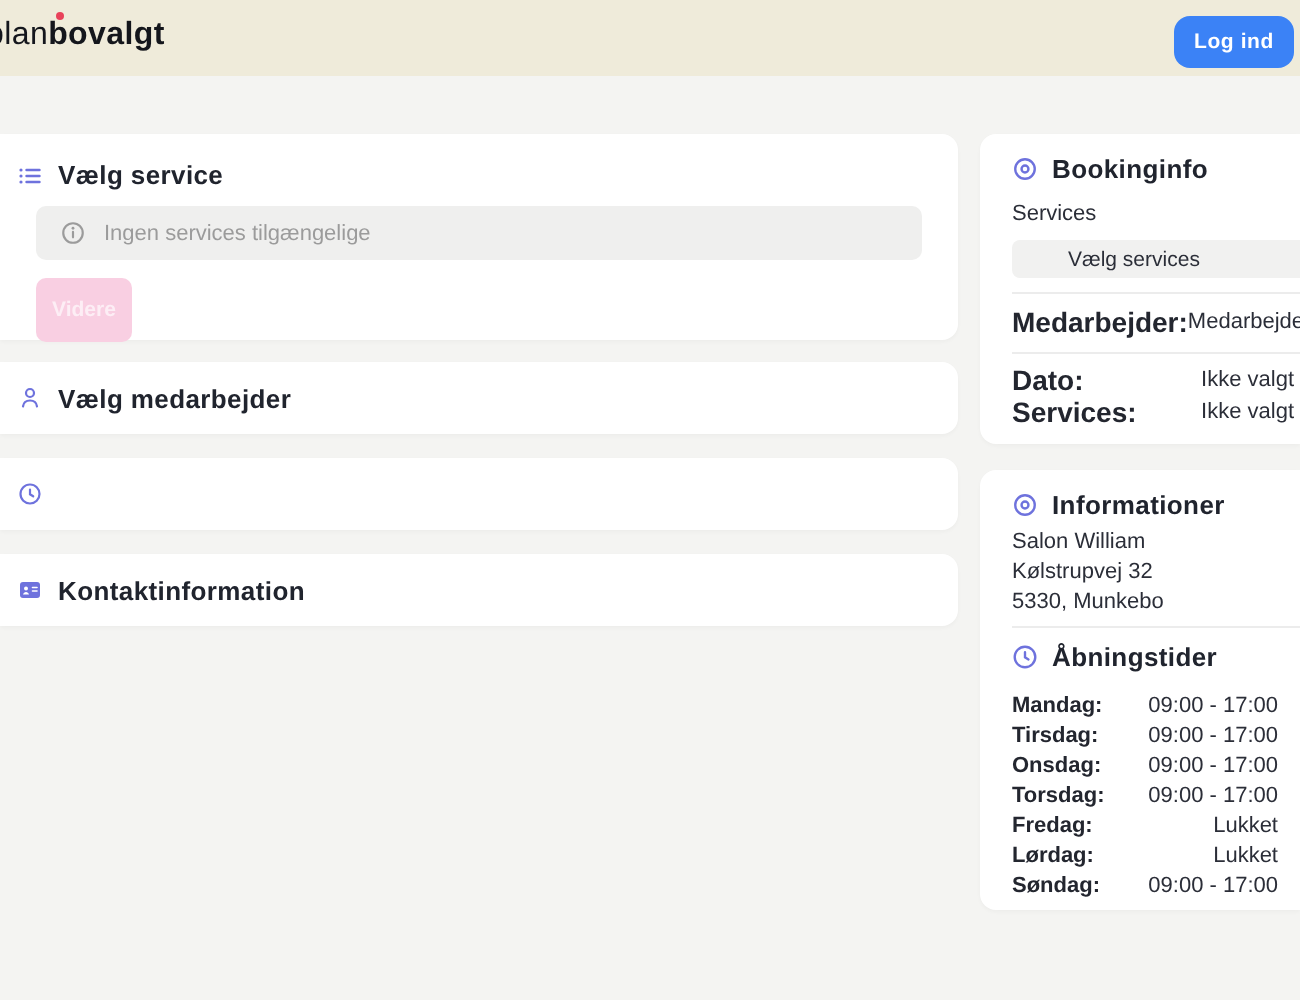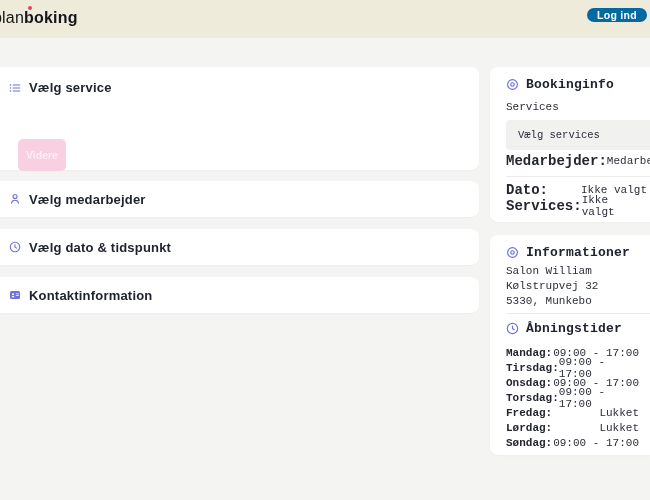--- a/index.html
+++ b/index.html
@@ -7,26 +7,26 @@
   body { font-family:"Liberation Sans", sans-serif; background:#f4f4f2; }
   .viewport { position:relative; width:650px; height:500px; overflow:hidden; background:#f4f4f2; }
 
   
   .header { position:absolute; left:0; top:0; width:650px; height:38px; background:#efebda; }
   .logo { position:absolute; left:-7px; top:9px; font-size:16px; color:#14161c; letter-spacing:.2px; white-space:nowrap; }
   .logo .lt { font-weight:400; }
   .logo .bd { font-weight:800; }
   .logo .oo { position:relative; font-weight:800; }
   .logo .oo::after { content:""; position:absolute; left:4px; top:-3px; width:4px; height:4px; border-radius:50%; background:#e8425a; }
-  .login-btn { position:absolute; right:3px; top:8px; height:14px; padding:0 10px; background:#0369a1; border:none; border-radius:8px; color:#ffffff; font-size:10.5px; font-weight:700; font-family:inherit; letter-spacing:.3px; cursor:pointer; }
+  .login-btn { position:absolute; right:3px; top:8px; height:26px; padding:0 10px; background:#3b82f6; border:none; border-radius:8px; color:#ffffff; font-size:10.5px; font-weight:700; font-family:inherit; letter-spacing:.3px; cursor:pointer; }
 
   
   .card { position:absolute; background:#ffffff; }
   .card.left { left:0; width:479px; border-radius:0 8px 8px 0; box-shadow:0 1px 2px rgba(0,0,0,.03); }
-  .card.right { left:490px; width:160px; border-radius:8px 0 0 8px; box-shadow:0 1px 2px rgba(0,0,0,.03);font-family:Liberation Mono, monospace; }
+  .card.right { left:490px; width:160px; border-radius:8px 0 0 8px; box-shadow:0 1px 2px rgba(0,0,0,.03); }
 
   .step-title { display:flex; align-items:center; gap:8px; padding-left:9px; }
   .step-title .ttl { font-size:13px; font-weight:700; color:#20242e; letter-spacing:.2px;text-align:center; }
   .icon { display:inline-flex; flex:0 0 auto; }
 
   
   #card-service { top:67px; height:103px; }
   #card-service .step-title { position:absolute; left:0; top:13px; }
   .empty-box { position:absolute; left:18px; top:36px; width:443px; height:27px; background:#efefee; border-radius:5px; display:flex; align-items:center; gap:9px; padding-left:12px; }
   .empty-box .msg { font-size:11px; color:#9b9b9b; }
@@ -35,56 +35,66 @@
   .step-card { height:36px; display:flex; align-items:center; }
   #card-medarbejder { top:181px; }
   #card-dato { top:229px; }
   #card-kontakt { top:277px; }
 
   
   #card-booking { top:67px; height:155px; }
   .rc-title { position:absolute; left:0; top:10px; display:flex; align-items:center; gap:7px; padding-left:16px; }
   .rc-title .ttl { font-size:13px; font-weight:700; color:#20242e; letter-spacing:.2px; }
   .svc-label { position:absolute; left:16px; top:34px; font-size:11px; color:#2b2e38; }
-  .svc-input { position:absolute; left:16px; top:53px; right:0; height:30px; background:#f1f1f0; border-radius:4px 0 0 4px; display:flex; align-items:center; padding-left:12px; font-size:10.5px; color:#2b2e38; cursor:pointer; }
+  .svc-input { position:absolute; left:16px; top:53px; right:0; height:19px; background:#f1f1f0; border-radius:4px 0 0 4px; display:flex; align-items:center; padding-left:28px; font-size:10.5px; color:#2b2e38; cursor:pointer; }
   .divider { position:absolute; left:16px; right:0; height:1px; background:#ececec; }
   .b-row { position:absolute; left:0; right:0; display:flex; justify-content:space-between; align-items:center; padding:0 3px 0 16px; height:14px; }
   .b-row .b-label { font-size:14px; font-weight:700; color:#23262f; }
   .b-row .b-value { font-size:11px; color:#2b2e38; }
 
   
   #card-info { top:235px; height:220px; }
   .addr { position:absolute; left:16px; top:29px; font-size:11px; color:#2b2e38; line-height:15.2px; }
   .hours-title { top:86px !important; }
   .h-row { position:absolute; left:0; right:0; display:flex; justify-content:space-between; align-items:center; padding:0 11px 0 16px; height:15px; }
   .h-row .h-day { font-size:11px; font-weight:700; color:#23262f; }
   .h-row .h-val { font-size:11px; color:#2b2e38; }
 </style>
 </head>
 <body>
 
 <div class="viewport">
 
   <div class="header">
-    <div class="logo"><span class="lt">plan</span><span class="bd oo">bo</span><span class="bd">king</span></div>
+    <div class="logo"><span class="lt">plan</span><span class="bd oo">bo</span><span class="bd">valgt</span></div>
     <button class="login-btn">Log ind</button>
   </div>
 
   <div class="card left" id="card-service">
     <div class="step-title">
       <span class="icon">
         <svg width="12" height="12" viewBox="0 0 24 24">
             <path d="M8.5 6h13M8.5 12h13M8.5 18h13" stroke="#6e72dd" stroke-width="2.4" stroke-linecap="round" fill="none"></path>
             <circle cx="3" cy="6" r="1.6" fill="#6e72dd"></circle>
             <circle cx="3" cy="12" r="1.6" fill="#6e72dd"></circle>
             <circle cx="3" cy="18" r="1.6" fill="#6e72dd"></circle>
           </svg>
       </span>
       <span class="ttl">Vælg service</span>
     </div>
+    <div class="empty-box">
+      <span class="icon">
+        <svg width="13" height="13" viewBox="0 0 24 24">
+            <circle cx="12" cy="12" r="9" stroke="#9b9b9b" stroke-width="2" fill="none"></circle>
+            <path d="M12 11v5" stroke="#9b9b9b" stroke-width="2" stroke-linecap="round"></path>
+            <circle cx="12" cy="7.6" r="1.3" fill="#9b9b9b"></circle>
+          </svg>
+      </span>
+      <span class="msg">Ingen services tilgængelige</span>
+    </div>
     <button class="videre-btn">Videre</button>
   </div>
 
   <div class="card left step-card" id="card-medarbejder">
     <div class="step-title">
       <span class="icon">
         <svg width="12" height="12" viewBox="0 0 24 24">
             <circle cx="12" cy="7" r="4" stroke="#6e72dd" stroke-width="2.2" fill="none"></circle>
             <path d="M5 20.5c.5-4 3.4-6 7-6s6.5 2 7 6" stroke="#6e72dd" stroke-width="2.2" stroke-linecap="round" fill="none"></path>
           </svg>
@@ -94,21 +104,20 @@
   </div>
 
   <div class="card left step-card" id="card-dato">
     <div class="step-title">
       <span class="icon">
         <svg width="12" height="12" viewBox="0 0 24 24">
             <circle cx="12" cy="12" r="9.5" stroke="#6e72dd" stroke-width="2.2" fill="none"></circle>
             <path d="M12 7.5v4.8l3.2 2" stroke="#6e72dd" stroke-width="2.2" stroke-linecap="round" fill="none"></path>
           </svg>
       </span>
-      <span class="ttl">Vælg dato &amp; tidspunkt</span>
     </div>
   </div>
 
   <div class="card left step-card" id="card-kontakt">
     <div class="step-title">
       <span class="icon">
         <svg width="12" height="12" viewBox="0 0 24 24">
             <rect x="2" y="4" width="20" height="16" rx="3" fill="#6e72dd"></rect>
             <circle cx="8" cy="10.5" r="2" fill="#ffffff"></circle>
             <path d="M5 16.5c.4-1.8 1.7-2.6 3-2.6s2.6.8 3 2.6" fill="#ffffff"></path>

